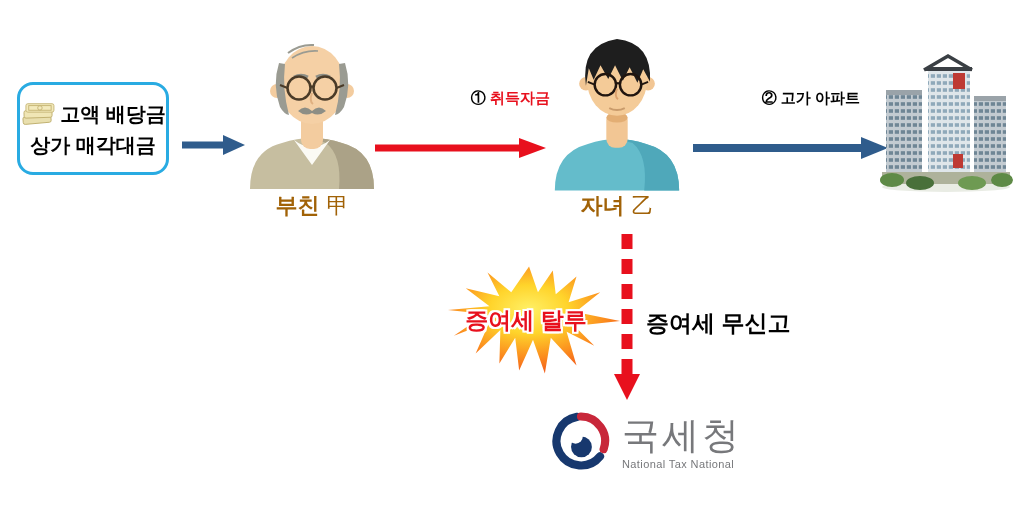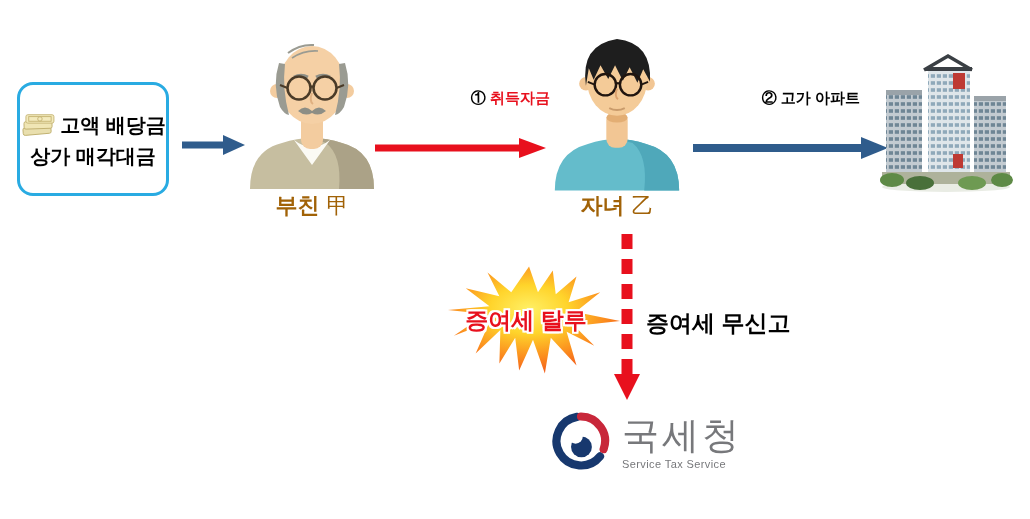--- a/index.html
+++ b/index.html
@@ -4,21 +4,21 @@
 <style>
   html,body{margin:0;padding:0;background:#fff;}
   .stage{
     position:relative;width:1030px;height:519px;background:#ffffff;
     font-family:"Liberation Sans",sans-serif;overflow:hidden;color:#000;
   }
   .abs{position:absolute;}
 
   
   .funds-box{
-    left:17px;top:82px;width:152px;height:114px;box-sizing:border-box;
+    left:17px;top:82px;width:152px;height:93px;box-sizing:border-box;
     border:3px solid #29ABE2;border-radius:16px;background:#fff;
     display:flex;flex-direction:column;justify-content:center;gap:5px;
   }
   .funds-row{display:flex;align-items:center;justify-content:center;
     font-weight:bold;font-size:20px;line-height:24px;white-space:nowrap;}
   .funds-row .money-icon{margin-right:2px;flex:0 0 auto;}
 
   
   .step-label{position:absolute;text-align:right;font-weight:bold;font-size:15px;line-height:26px;}
   .step1-label{left:376px;top:85px;width:174px;color:#E8101D;}
@@ -193,17 +193,17 @@
 
   <div class="abs nts">
     <svg width="58" height="58" viewBox="0 0 64 64">
       <path d="M 27.5 5.4 A 27 27 0 1 0 53 49" fill="none" stroke="#17386E" stroke-width="9" stroke-linecap="round"></path>
       <path d="M 32 5 A 27 27 0 0 1 57 41" fill="none" stroke="#C8273A" stroke-width="9" stroke-linecap="round"></path>
       <circle cx="32.5" cy="38.5" r="11.5" fill="#17386E"></circle>
       <circle cx="26" cy="27" r="8" fill="#ffffff"></circle>
     </svg>
     <div class="nts-text">
       <div class="nts-ko">국세청</div>
-      <div class="nts-en">Service Tax Service</div>
+      <div class="nts-en">National Tax National</div>
     </div>
   </div>
 
 </div>
 
 </body></html>

